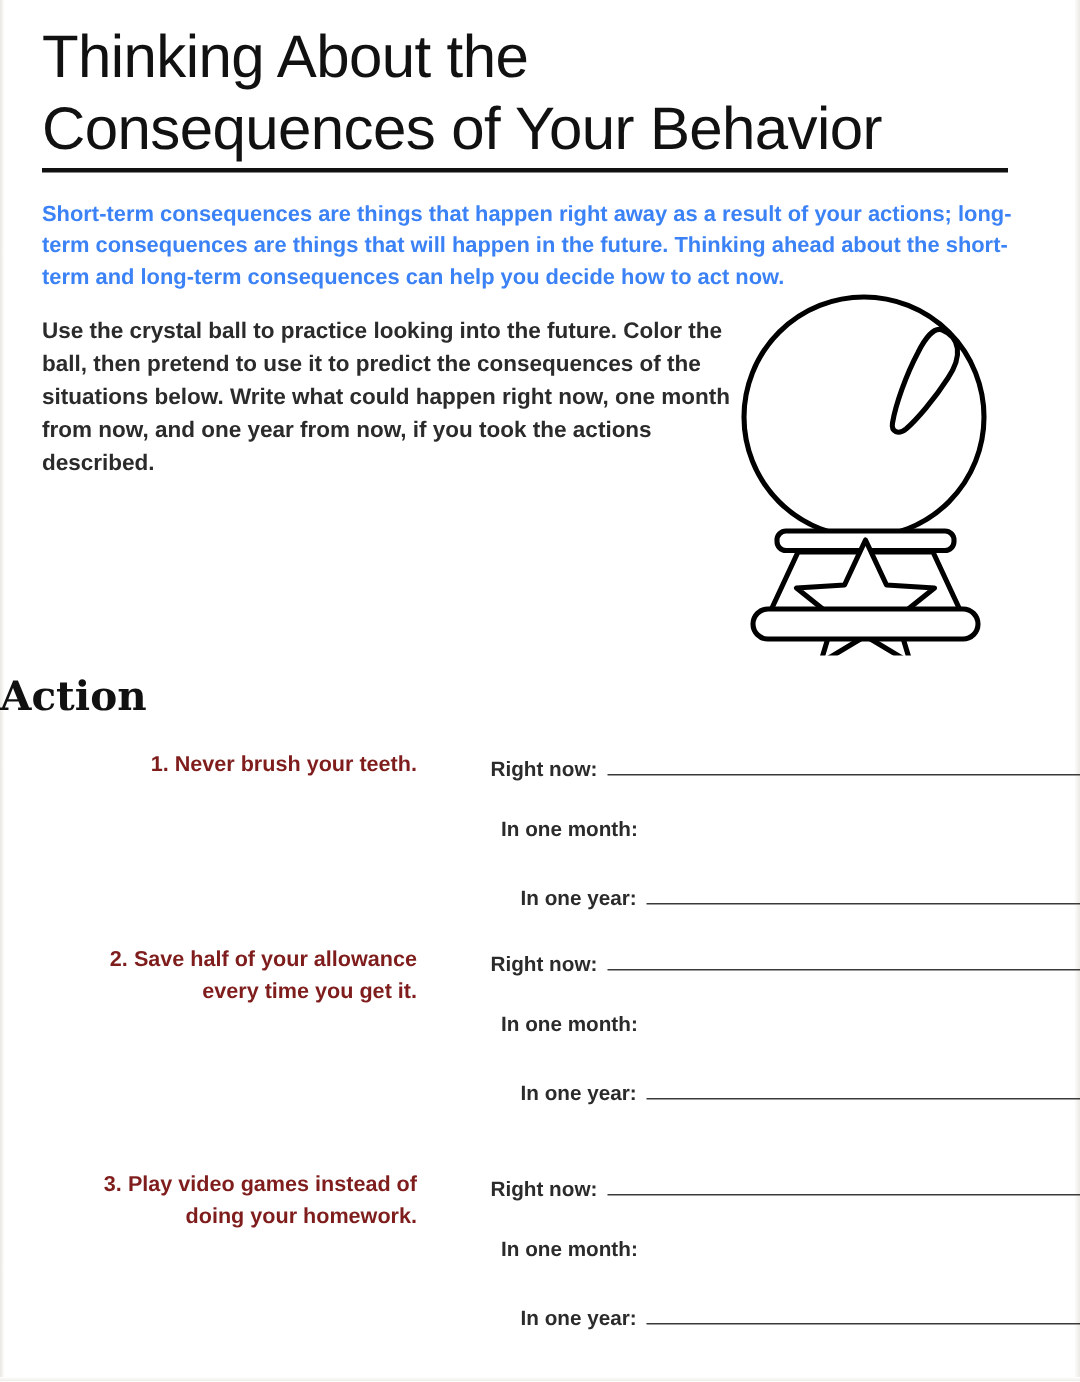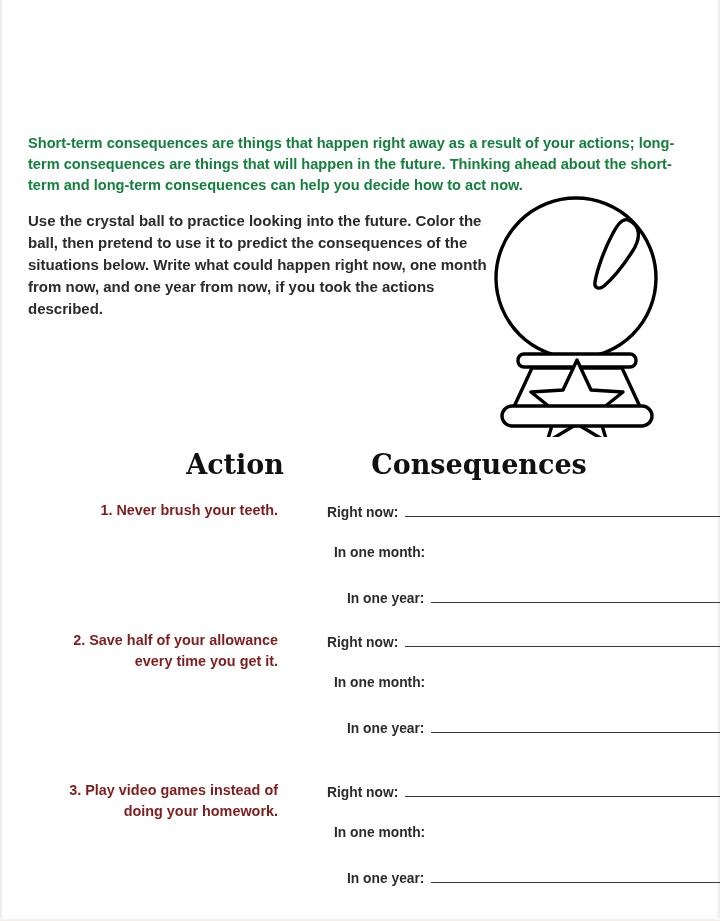--- a/index.html
+++ b/index.html
@@ -61,21 +61,21 @@
 
   
   .intro {
     position: absolute;
     left: 28px;
     top: 133px;
     width: 648px;
     font-size: 14.6px;
     line-height: 21px;
     font-weight: 600;
-    color: #15803d;
+    color: #3b82f6;
   }
   .para2 {
     position: absolute;
     left: 28px;
     top: 210px;
     width: 460px;
     font-size: 15px;
     line-height: 22px;
     font-weight: 600;
     color: #2b2b2b;
@@ -93,21 +93,21 @@
   
   .col-header {
     position: absolute;
     top: 449px;
     font-family: "DejaVu Serif", "Liberation Serif", serif;
     font-weight: 700;
     font-size: 27px;
     color: #111111;
     white-space: nowrap;
   }
-  .col-header.action { left: 0; width: 284px; text-align: right; }
+  .col-header.action { left: 0; width: 284px; text-align: left; }
   .col-header.consequences { left: 284px; width: 390px; text-align: center; }
 
   
   .block { position: absolute; left: 0; width: 720px; }
   .block-1 { top: 500px; }
   .block-2 { top: 630px; }
   .block-3 { top: 780px; }
 
   .action-text {
     position: absolute;
@@ -152,20 +152,25 @@
 </style>
 </head>
 <body>
 
 <div id="page">
 
   <div class="edge-left"></div>
   <div class="edge-right"></div>
   <div class="edge-bottom"></div>
 
+  <div class="title-block">
+    <div class="title-line">Thinking About the</div>
+    <div class="title-line">Consequences of Your Behavior</div>
+    <div class="title-rule"></div>
+  </div>
 
   <div class="intro">Short-term consequences are things that happen right away as a result of your actions; long-term consequences are things that will happen in the future. Thinking ahead about the short-term and long-term consequences can help you decide how to act now.</div>
   <div class="para2">Use the crystal ball to practice looking into the future. Color the ball, then pretend to use it to predict the consequences of the situations below. Write what could happen right now, one month from now, and one year from now, if you took the actions described.</div>
 
   <div class="crystal-ball">
     <svg viewBox="0 0 200 245" width="200" height="245">
       <g fill="#ffffff" stroke="#000000" stroke-width="3.4" stroke-linejoin="round" stroke-linecap="round">
 
         <circle cx="96" cy="86" r="80"></circle>
 
@@ -176,21 +181,20 @@
         <path d="M 52 176 L 142 176 L 162 219 L 32 219 Z"></path>
 
         <path d="M 97 168 L 111 198 L 143 200 L 118 220 L 127 250 L 97 232 L 67 250 L 76 220 L 51 200 L 83 198 Z"></path>
 
         <rect x="22" y="214" width="150" height="20" rx="10"></rect>
       </g>
     </svg>
   </div>
 
   <div class="col-header action">Action</div>
-  <div class="col-header consequences">Consequences</div>
 
   <div class="block block-1">
     <div class="action-text">
       <span>1.</span>
       <span>Never brush your teeth.</span>
     </div>
     <div class="conseq-row r1">
       <span class="conseq-label">Right now:</span>
       <span class="conseq-line"></span>
     </div>

